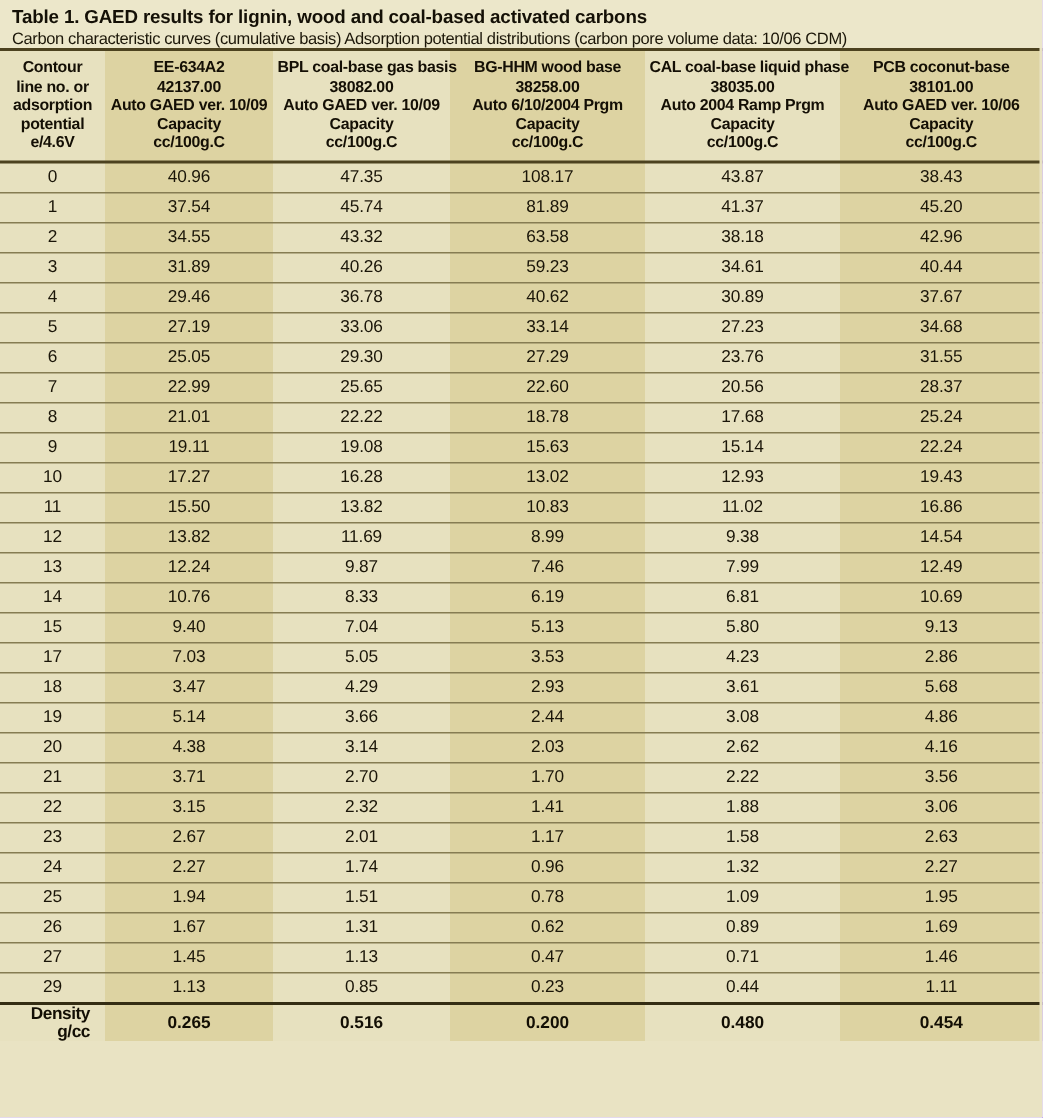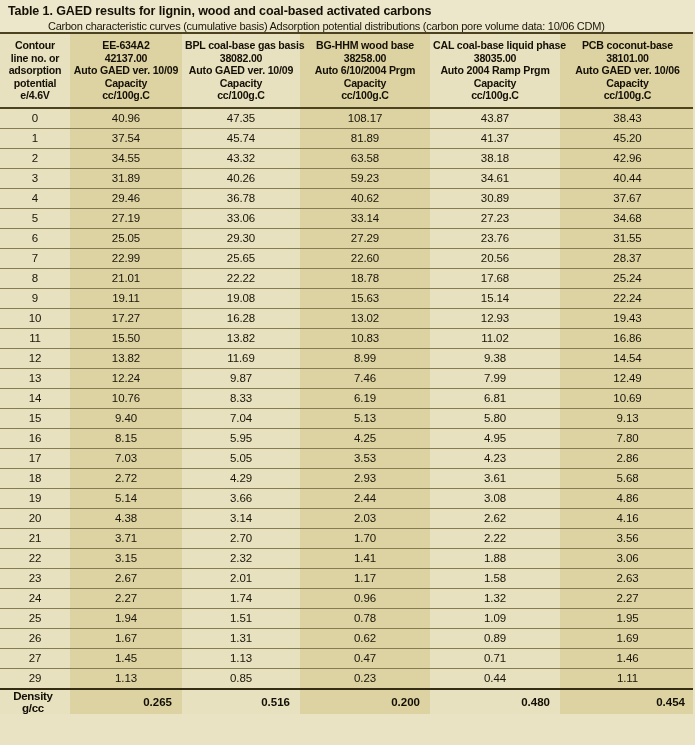--- a/index.html
+++ b/index.html
@@ -33,21 +33,20 @@
     line-height: 15px;
     white-space: nowrap;
   }
   #table-subtitle {
     font-size: 11px;
     font-weight: normal;
     color: #1b1608;
     line-height: 14px;
     white-space: nowrap;
     letter-spacing: -0.25px;
-    margin-left: 40px;
   }
   
   table.gaed {
     border-collapse: collapse;
     width: 695px;
     table-layout: fixed;
     background: #8b5cf6;
   }
   table.gaed col.c0 { width: 70px; }
   table.gaed col.c1 { width: 112px; }
@@ -85,25 +84,25 @@
     letter-spacing: -0.1px;
   }
   tbody tr td.idx { text-align: center; }
 
   tfoot td {
     height: 21px;
     padding: 0 10px;
     font-size: 11.5px;
     font-weight: bold;
     color: #120e04;
+    text-align: center;
+    border-top: 2px solid #342d13;
+  }
+  tfoot td.label {
     text-align: right;
-    border-top: 2px solid #342d13;
-  }
-  tfoot td.label {
-    text-align: center;
     padding-left: 6px;
     letter-spacing: -0.3px;
   }
   #bottom-edge {
     height: 6px;
     background: #e9e3c3;
   }
   #right-rule {
     position: absolute;
     top: 32px;
@@ -301,38 +300,30 @@
         </tr>
         <tr>
           <td class="shade-light idx">15</td>
           <td class="shade-dark">9.40</td>
           <td class="shade-light">7.04</td>
           <td class="shade-dark">5.13</td>
           <td class="shade-light">5.80</td>
           <td class="shade-dark">9.13</td>
         </tr>
         <tr>
-          <td class="shade-light idx">16</td>
-          <td class="shade-dark">8.15</td>
-          <td class="shade-light">5.95</td>
-          <td class="shade-dark">4.25</td>
-          <td class="shade-light">4.95</td>
-          <td class="shade-dark">7.80</td>
-        </tr>
-        <tr>
           <td class="shade-light idx">17</td>
           <td class="shade-dark">7.03</td>
           <td class="shade-light">5.05</td>
           <td class="shade-dark">3.53</td>
           <td class="shade-light">4.23</td>
           <td class="shade-dark">2.86</td>
         </tr>
         <tr>
           <td class="shade-light idx">18</td>
-          <td class="shade-dark">2.72</td>
+          <td class="shade-dark">3.47</td>
           <td class="shade-light">4.29</td>
           <td class="shade-dark">2.93</td>
           <td class="shade-light">3.61</td>
           <td class="shade-dark">5.68</td>
         </tr>
         <tr>
           <td class="shade-light idx">19</td>
           <td class="shade-dark">5.14</td>
           <td class="shade-light">3.66</td>
           <td class="shade-dark">2.44</td>

